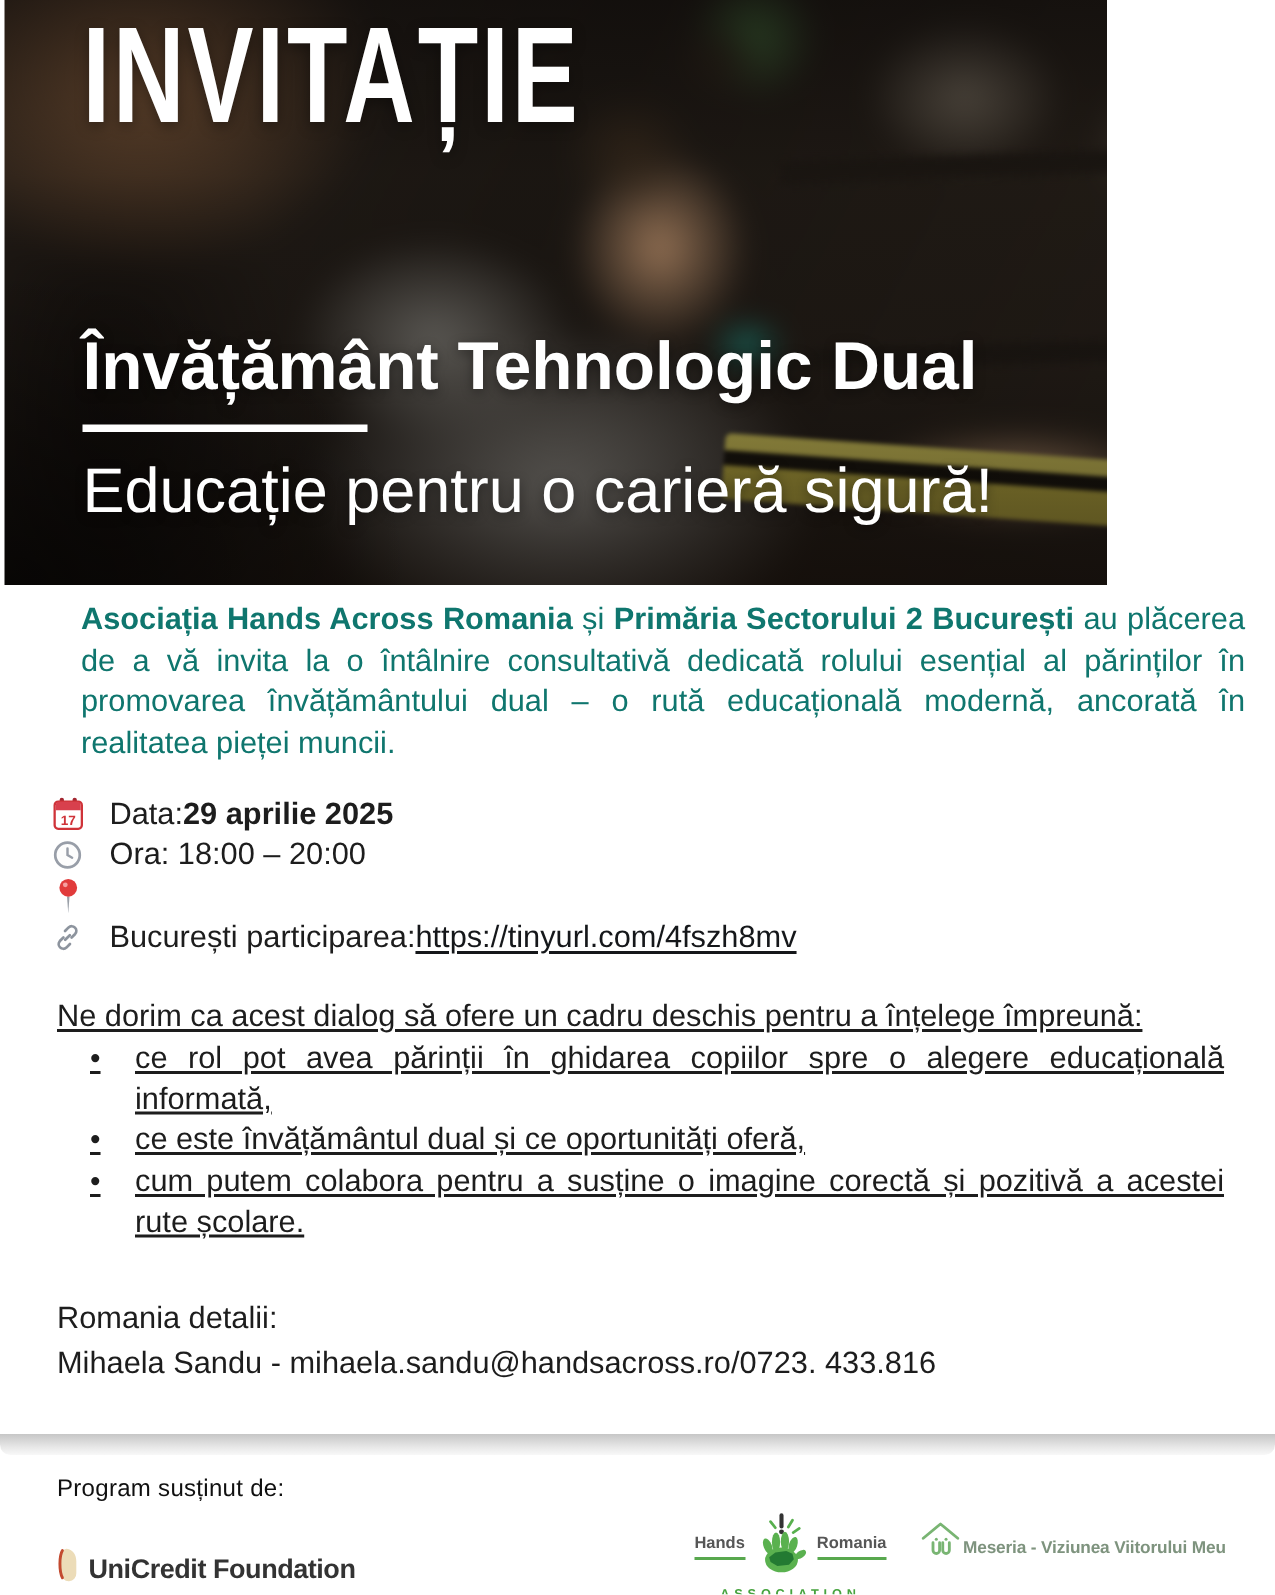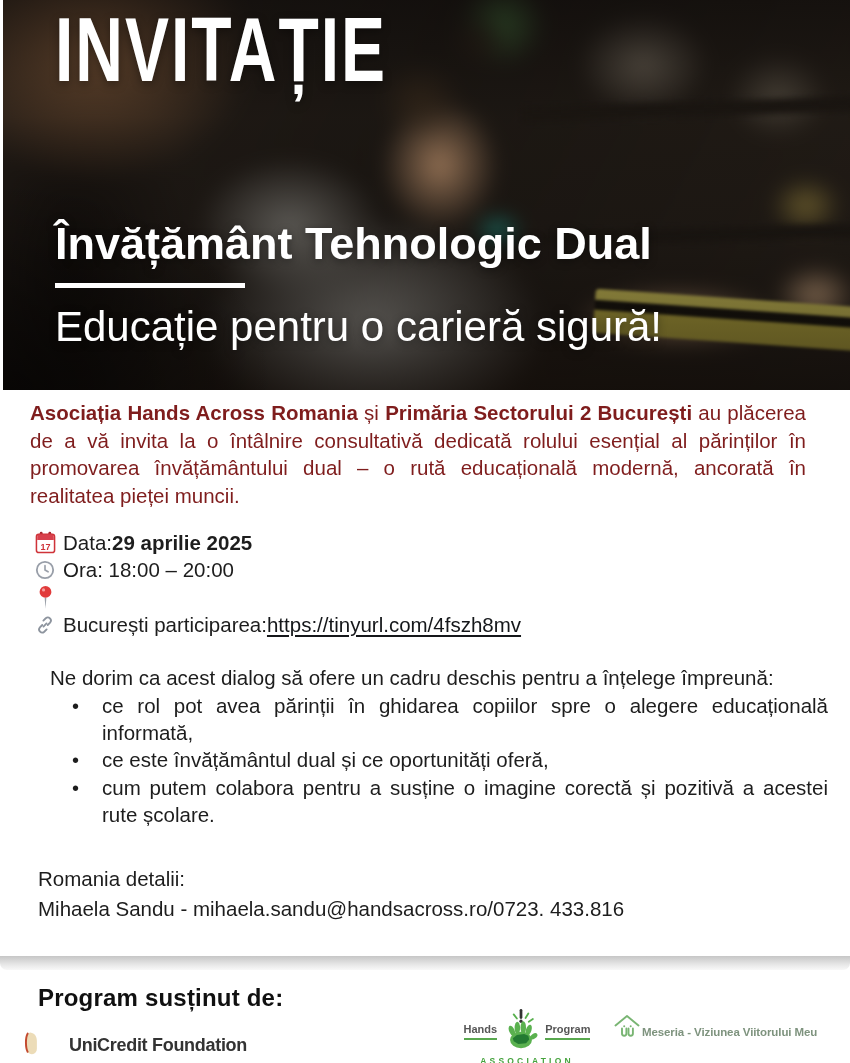--- a/index.html
+++ b/index.html
@@ -1,21 +1,21 @@
 <!DOCTYPE html>
 <html><head>
 <meta charset="utf-8">
 <style>
   html,body{margin:0;padding:0;background:#ffffff;}
   .page{
     position:relative;width:850px;height:1063px;overflow:hidden;background:#ffffff;
     font-family:"Liberation Sans",sans-serif;color:#1e1e1e;
   }
   
-  .hero{position:absolute;top:0;left:0;width:850px;height:390px;background:#1c1712;overflow:hidden;}
+  .hero{position:absolute;top:0;left:0;width:738px;height:390px;background:#1c1712;overflow:hidden;}
   .ph-blur{
     position:absolute;inset:-22px;filter:blur(9px);
     background:
       radial-gradient(45px 40px at 500px 62px, rgba(41,31,23,1), rgba(41,31,23,0) 70%),
       radial-gradient(62px 55px at 442px 122px, rgba(56,42,28,.95), rgba(56,42,28,0) 72%),
       radial-gradient(88px 98px at 462px 188px, rgba(188,144,107,.95), rgba(188,144,107,0) 68%),
       radial-gradient(36px 26px at 520px 252px, rgba(31,138,124,.9), rgba(31,138,124,0) 72%),
       radial-gradient(240px 155px at 395px 350px, rgba(151,149,143,.92), rgba(151,149,143,0) 72%),
       radial-gradient(130px 95px at 312px 248px, rgba(132,130,124,.85), rgba(132,130,124,0) 72%),
       radial-gradient(150px 48px at 700px 340px, rgba(198,156,118,.9), rgba(198,156,118,0) 70%),
@@ -46,41 +46,41 @@
   .edge-strip{position:absolute;left:0;top:0;width:3px;height:390px;background:#fff;}
   .hero h1{
     position:absolute;left:55px;top:4px;margin:0;color:#fff;
     font-size:66px;font-weight:bold;letter-spacing:2px;line-height:1;
     transform:scaleY(1.38);transform-origin:0 0;text-shadow:0 2px 8px rgba(0,0,0,.35);
   }
   .sub1{position:absolute;left:55px;top:218px;color:#fff;font-size:45px;font-weight:bold;line-height:52px;text-shadow:0 2px 8px rgba(0,0,0,.4);}
   .rule{position:absolute;left:55px;top:283px;width:190px;height:4.5px;background:#ffffff;}
   .sub2{position:absolute;left:55px;top:301px;color:#fff;font-size:42px;font-weight:normal;line-height:52px;text-shadow:0 2px 8px rgba(0,0,0,.4);}
   
-  .intro{position:absolute;top:399px;left:30px;width:776px;margin:0;font-size:20.5px;line-height:27.5px;text-align:justify;color:#7f1d1d;}
+  .intro{position:absolute;top:399px;left:54px;width:776px;margin:0;font-size:20.5px;line-height:27.5px;text-align:justify;color:#0f766e;}
   .intro b{font-weight:bold;}
   .details{position:absolute;top:529px;left:34px;font-size:20.5px;color:#1d1d1d;}
   .drow{display:flex;align-items:center;height:27.5px;white-space:nowrap;}
-  .ic{width:22px;margin-right:7px;display:flex;align-items:center;justify-content:center;flex:0 0 22px;}
+  .ic{width:22px;margin-right:17px;display:flex;align-items:center;justify-content:center;flex:0 0 22px;}
   .link{color:#15171a;text-decoration:underline;text-underline-offset:3px;}
-  .dialog{position:absolute;top:664px;left:50px;width:778px;font-size:20.5px;line-height:27px;color:#1d1d1d;}
+  .dialog{position:absolute;top:664px;left:38px;width:778px;font-size:20.5px;line-height:27px;color:#1d1d1d;text-decoration:underline;}
   .lead{margin:0 0 1px 0;white-space:nowrap;}
   .b{display:flex;}
   .b .dot{flex:0 0 52px;box-sizing:border-box;padding-left:22px;}
   .b .dot::before{content:"•";font-size:20px;}
   .b .bt{flex:1;}
   .b.just .bt{text-align:justify;}
   .contact{position:absolute;top:864px;left:38px;font-size:20.5px;line-height:30px;color:#1d1d1d;white-space:nowrap;}
   
   .divider{position:absolute;top:956px;left:0;width:850px;height:14px;border-radius:0 0 7px 7px;
     background:linear-gradient(to bottom,#c6c6c6,#e9e9e9 65%,#f8f8f8);}
-  .fhead{position:absolute;top:984px;left:38px;font-size:24px;font-weight:bold;color:#101010;letter-spacing:.2px;}
+  .fhead{position:absolute;top:984px;left:38px;font-size:16px;font-weight:normal;color:#101010;letter-spacing:.2px;}
   .logos{position:absolute;top:1008px;left:0;width:850px;height:55px;}
   .logo{position:absolute;display:flex;align-items:center;}
-  .ucf{left:22px;top:22px;gap:24px;}
+  .ucf{left:36px;top:22px;}
   .ucf .lt{font-size:18px;font-weight:bold;color:#333;letter-spacing:-.3px;margin-left:6px;}
   .ucb{left:291px;top:26px;}
   .ucb .lt{font-size:17.5px;font-weight:bold;color:#2e2e2e;letter-spacing:-.3px;margin-left:4px;}
   .hands{left:460px;top:0px;flex-direction:column;width:134px;}
   .hrow{display:flex;align-items:center;gap:3px;}
   .htx{font-size:11px;font-weight:bold;color:#565656;border-bottom:2px solid #58a84e;padding-bottom:3px;}
   .hassoc{font-size:8.5px;letter-spacing:3.2px;color:#46a33e;font-weight:bold;margin-top:2px;text-align:center;width:100%;}
   .meseria{left:612px;top:5px;flex-direction:row;align-items:center;width:226px;}
   .mtx{font-size:11.5px;font-weight:bold;color:#7e937e;margin-top:3px;letter-spacing:-.1px;}
 </style>
@@ -204,21 +204,21 @@
               <ellipse cx="12" cy="25" rx="3" ry="6" transform="rotate(-22 12 25)"></ellipse>
               <ellipse cx="18" cy="22" rx="3" ry="7"></ellipse>
               <ellipse cx="24.5" cy="21.5" rx="3" ry="7"></ellipse>
               <ellipse cx="30.5" cy="24" rx="3" ry="6" transform="rotate(18 30.5 24)"></ellipse>
               <ellipse cx="36" cy="31" rx="2.6" ry="4.5" transform="rotate(55 36 31)"></ellipse>
               <ellipse cx="22" cy="35" rx="12" ry="9"></ellipse>
             </g>
             <path d="M13 33 l4.5 -3.5 8 -1 4.5 2 1 4 -3.5 4 -8.5 1 -5 -3 z" fill="#237a32"></path>
           </svg>
         </span>
-        <span class="htx">Program</span>
+        <span class="htx">Romania</span>
       </div>
       <div class="hassoc">ASSOCIATION</div>
     </div>
 
     <div class="logo meseria">
       <span>
         <svg width="30" height="30" viewBox="0 0 30 30">
           <g fill="none" stroke="#79b573" stroke-width="1.9" stroke-linecap="round" stroke-linejoin="round">
             <path d="M3.5 12.5 L15 3 L26.5 12.5"></path>
             <path d="M10 15.5 v5 a2.2 2.2 0 0 0 4.4 0 v-5"></path>

